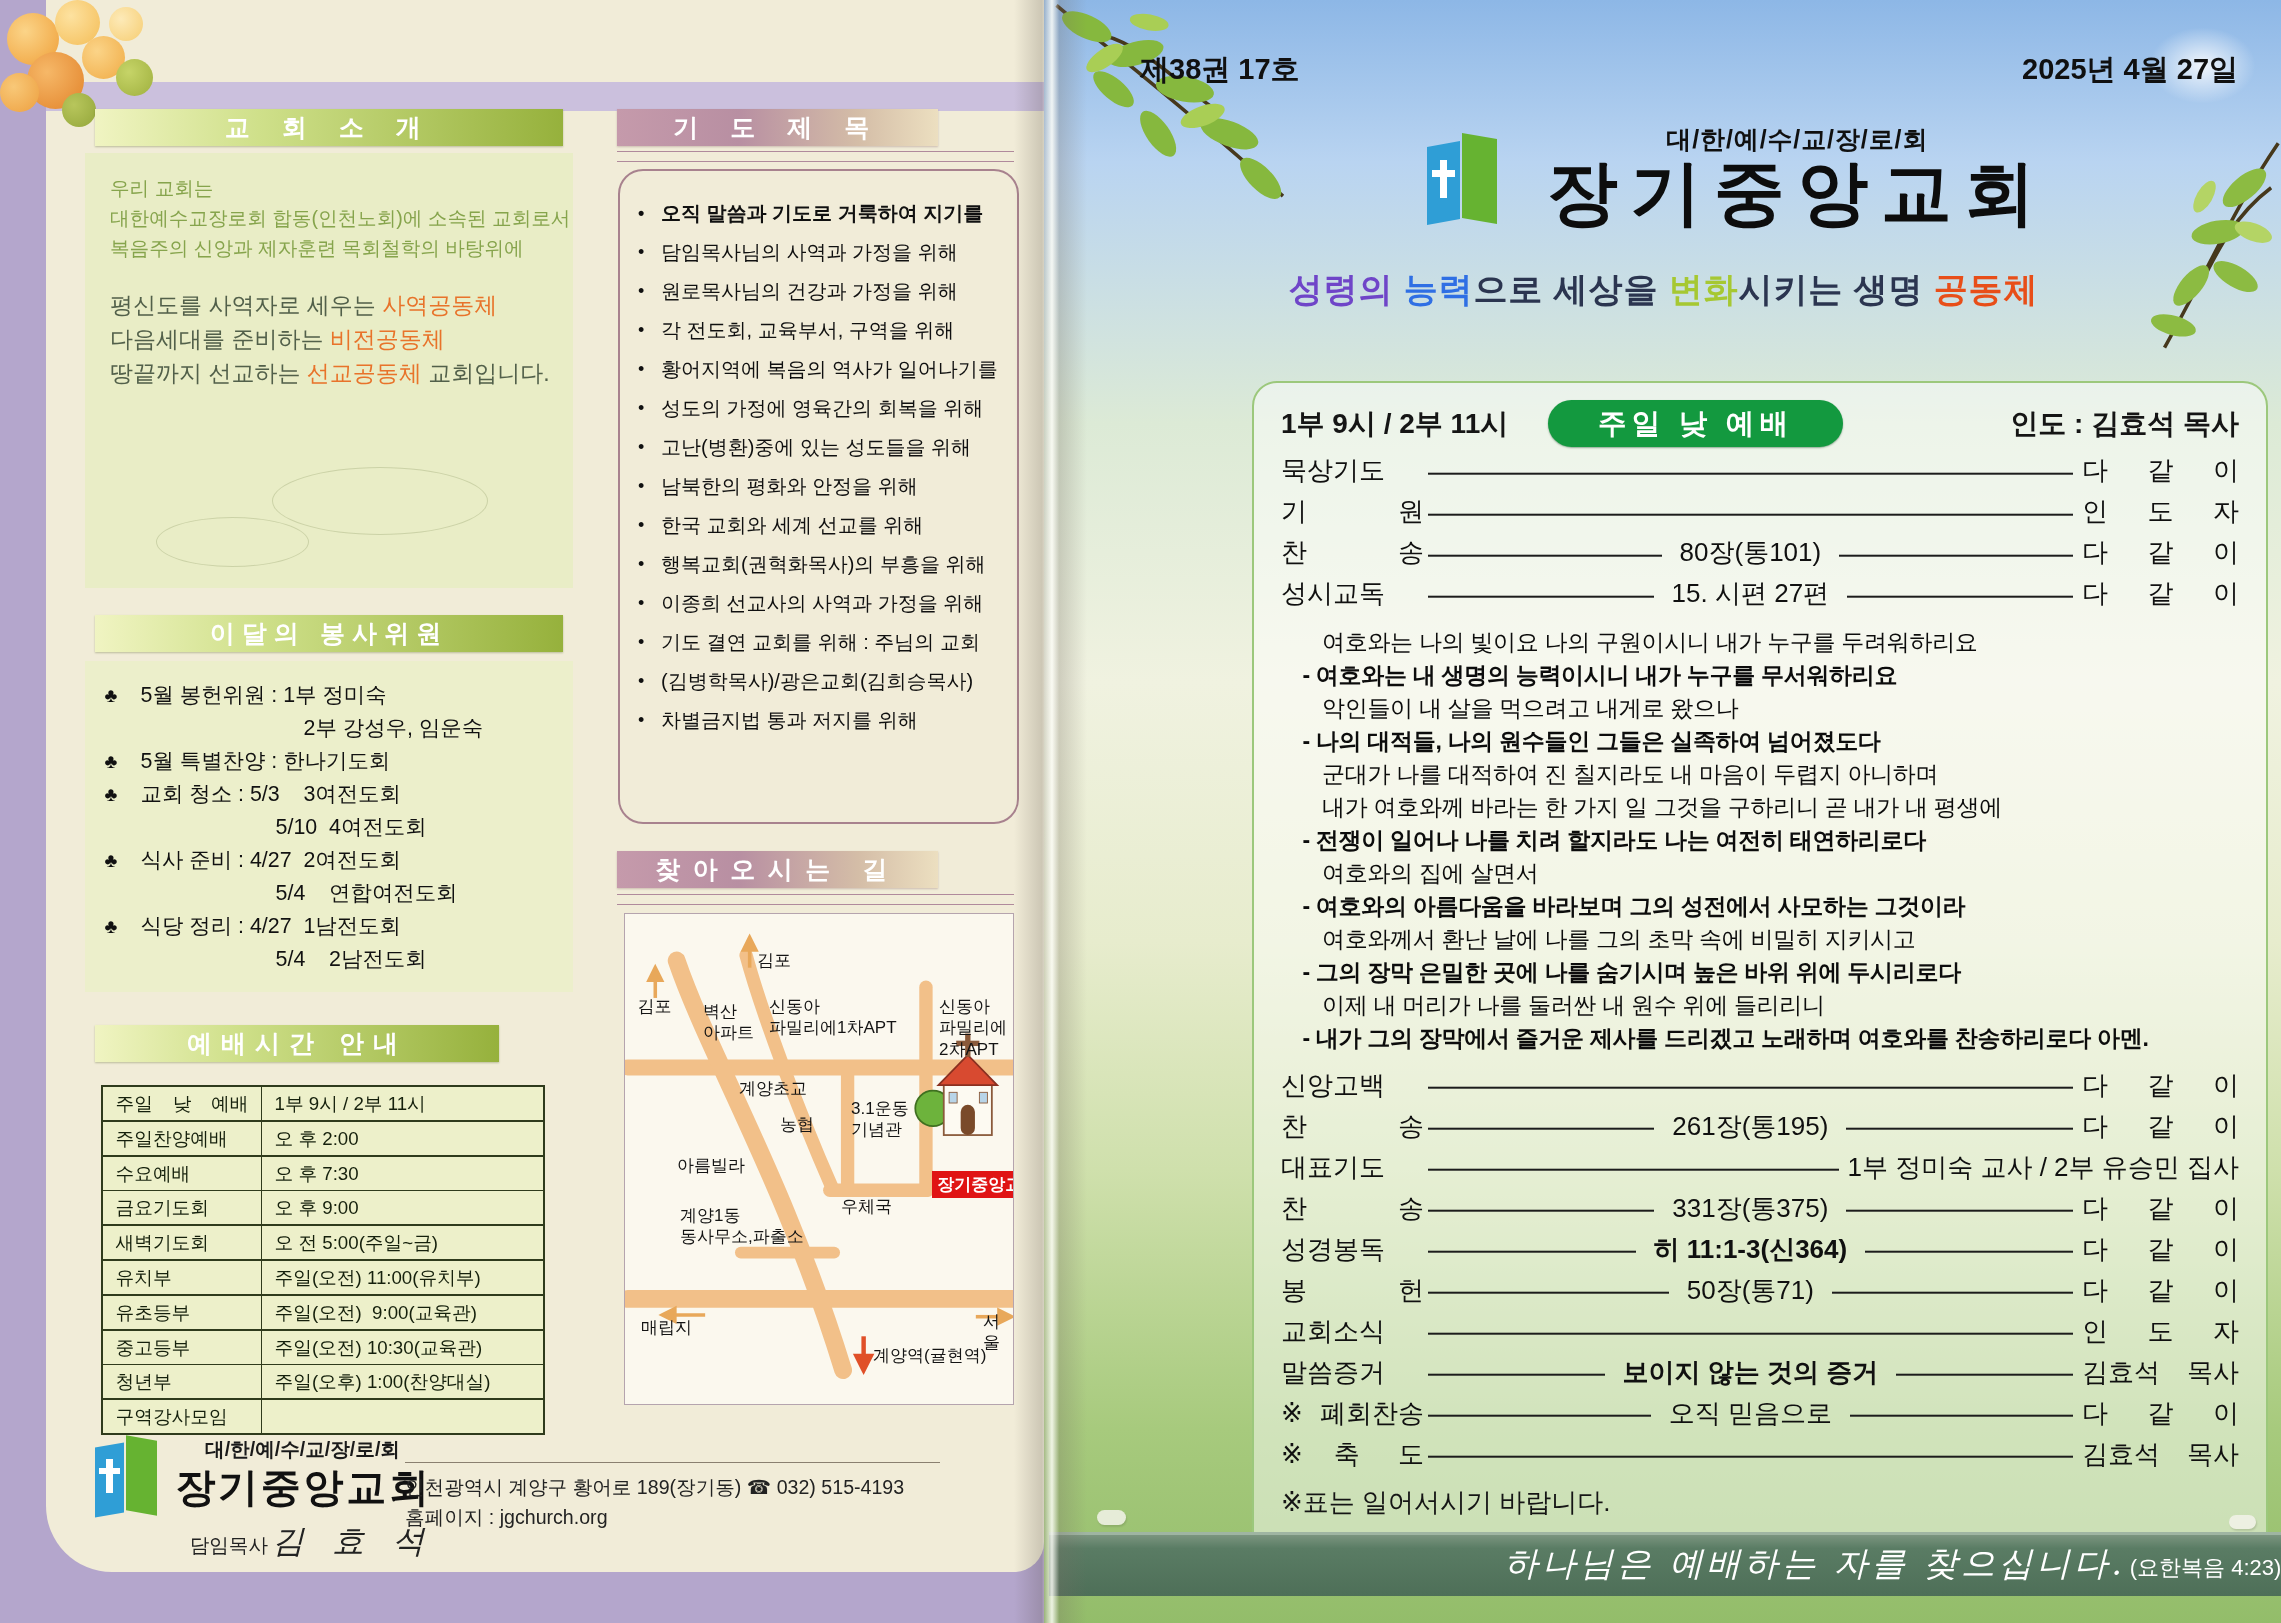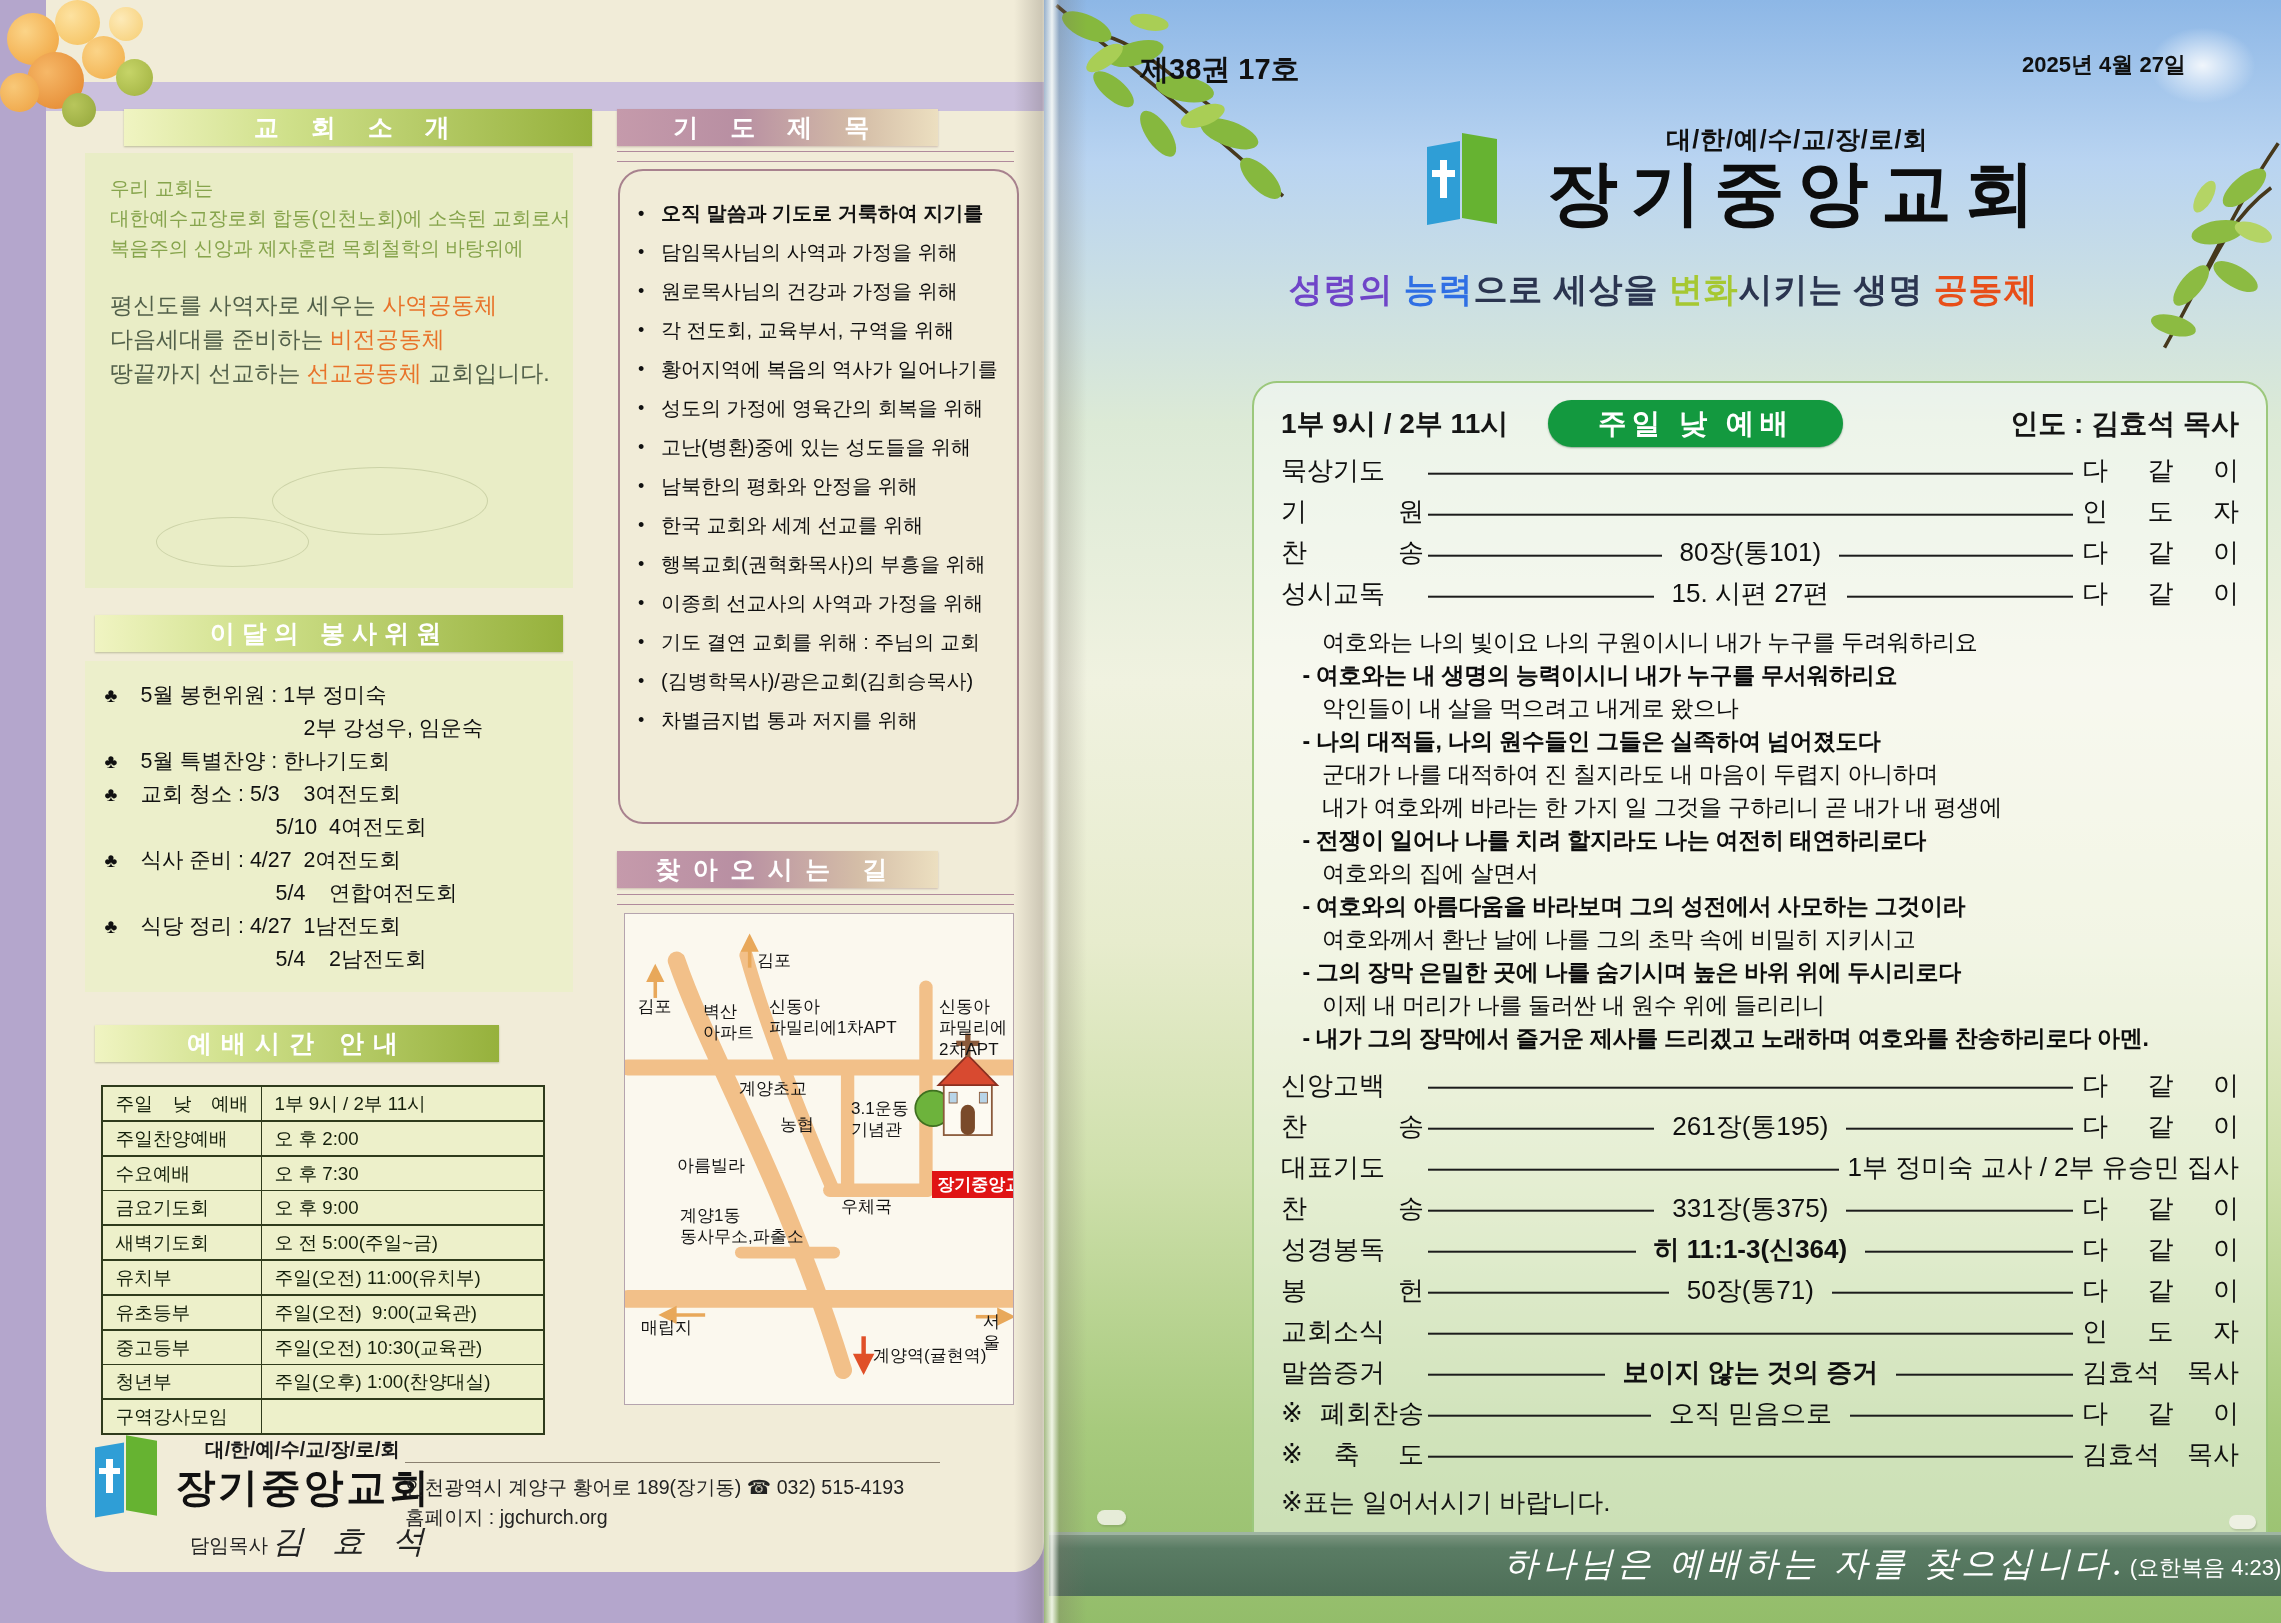--- a/index.html
+++ b/index.html
@@ -84,21 +84,21 @@
   #addr{position:absolute;left:405px;top:1472px;width:570px;font-size:19.6px;line-height:30px;color:#222;}
 
   
   #crease{position:absolute;left:1014px;top:0;width:73px;height:1624px;z-index:6;
     background:linear-gradient(90deg,rgba(60,50,40,0) 0%,rgba(60,50,40,.20) 38%,rgba(252,252,246,.85) 52%,rgba(120,110,100,.28) 62%,rgba(60,50,40,0) 100%);}
 
   
   #page-right{position:absolute;left:1044px;top:0;width:1237px;height:1624px;
     background:linear-gradient(180deg,#8db7e6 0%,#b9d4f1 10%,#dcead6 26%,#f0f2e0 42%,#e7eccd 58%,#cfe0ac 72%,#a7ca7d 88%,#93bd6a 100%);}
   #r-issue{position:absolute;left:96px;top:50px;font-size:29px;font-weight:bold;color:#101010;}
-  #r-date{position:absolute;left:978px;top:50px;font-size:22px;font-weight:bold;color:#101010;}
+  #r-date{position:absolute;left:978px;top:50px;font-size:29px;font-weight:bold;color:#101010;}
   #r-head{position:absolute;left:381px;top:123px;display:flex;gap:14.3px;align-items:flex-start;}
   #r-denom{font-size:25px;font-weight:bold;letter-spacing:0.9px;color:#101010;text-align:center;}
   #r-church{font-size:71px;font-weight:bold;letter-spacing:12.5px;color:#0d0d0d;text-align:center;line-height:1.05;}
   #r-tagline{position:absolute;left:36px;top:267px;width:1167px;text-align:center;
     font-size:34px;font-weight:bold;letter-spacing:0.9px;}
 
   
   #w-box{position:absolute;left:208px;top:381px;width:1016px;height:1176px;box-sizing:border-box;
     border:2.7px solid #9cc87c;border-radius:25px;background:rgba(255,255,255,.48);
     padding:14.3px 27px 0 27px;overflow:hidden;}
@@ -147,21 +147,21 @@
       <span class="petal" style="left:7.1px;top:12.5px;width:52px;height:52px;background:radial-gradient(circle at 35% 35%,#fbd488,#ef9f38);"></span>
       <span class="petal" style="left:55px;top:0;width:45px;height:45px;background:radial-gradient(circle at 35% 35%,#fde2a0,#f4bd57);"></span>
       <span class="petal" style="left:27px;top:52px;width:57px;height:57px;background:radial-gradient(circle at 35% 35%,#f6b868,#e2832a);"></span>
       <span class="petal" style="left:82px;top:36px;width:43px;height:43px;background:radial-gradient(circle at 35% 35%,#fbd488,#f0ab45);"></span>
       <span class="petal" style="left:0;top:73px;width:39px;height:39px;background:radial-gradient(circle at 35% 35%,#f8c878,#eda040);"></span>
       <span class="petal" style="left:109px;top:7.1px;width:34px;height:34px;background:radial-gradient(circle at 35% 35%,#fdeab8,#f6cd72);"></span>
       <span class="petal" style="left:116px;top:59px;width:37px;height:37px;background:radial-gradient(circle at 35% 35%,#c6d468,#9fb03e);"></span>
       <span class="petal" style="left:62px;top:93px;width:34px;height:34px;background:radial-gradient(circle at 35% 35%,#b8c65c,#93a63a);"></span>
     </div>
 
-    <div class="bar-green" style="left:95px;top:109px;width:468px;margin-left:29px;">교 회 소 개</div>
+    <div class="bar-green" style="left:95px;top:109px;width:468px;">교 회 소 개</div>
     <div id="intro-box">
       <div id="intro-lines">
 
       <div class="intro-line">우리 교회는</div>
           <div class="intro-line">대한예수교장로회 합동(인천노회)에 소속된 교회로서</div>
           <div class="intro-line">복음주의 신앙과 제자훈련 목회철학의 바탕위에</div>
         </div>
       <div id="mission-lines">
 
       <div class="mission-line"><span>평신도를 사역자로 세우는 </span><span class="accent">사역공동체</span><span></span></div>

